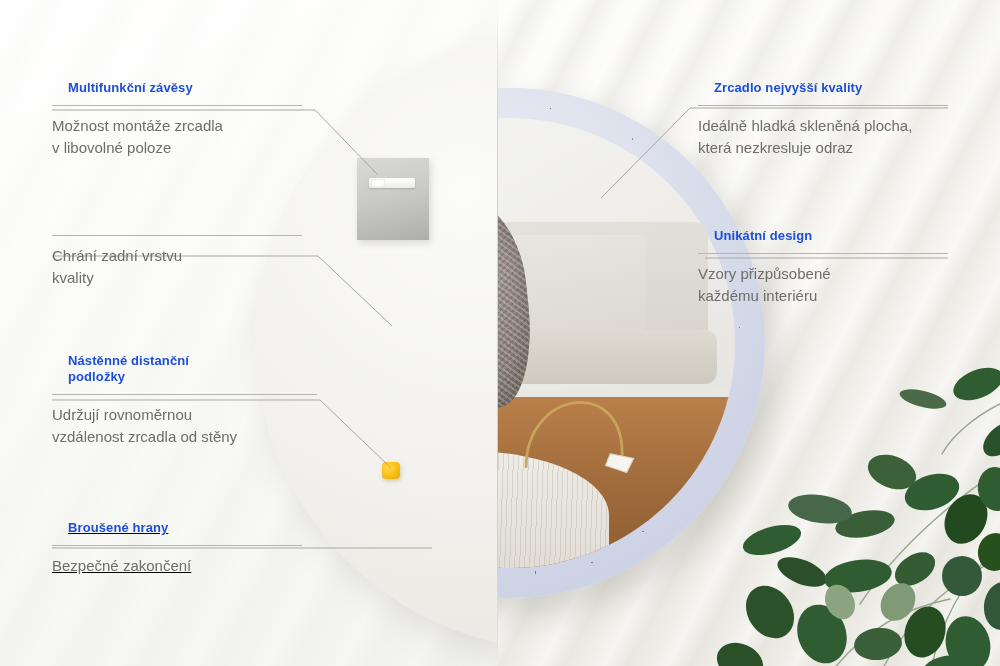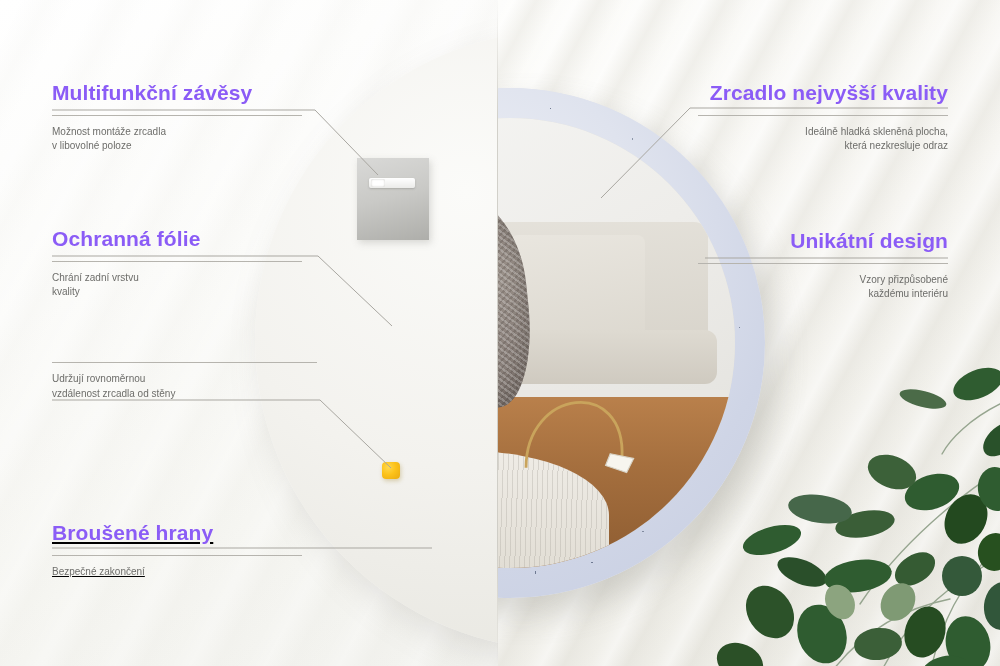--- a/index.html
+++ b/index.html
@@ -149,30 +149,30 @@
   
   .r-lamp { position: absolute; left: 52%; top: 50%; width: 26%; height: 30%; }
   .r-lamp svg { width: 100%; height: 100%; display: block; }
 
   
   .leaders { position: absolute; left: 0; top: 0; width: 1000px; height: 666px; pointer-events: none; }
 
   
   .callout { position: absolute; }
   .callout h3 {
-    font-size: 21px; font-weight: 700; color: #8b5cf6;
-    letter-spacing: .1px; line-height: 1.22;
+    font-size: 13px; font-weight: 700; color: #1d4ed8;
+    letter-spacing: .1px; line-height: 1.22; margin-left: 16px;
   }
   .callout .rule {
     height: 1px; background: #b6b4ae; margin: 9px 0 9px;
   }
   .callout p {
-    font-size: 10px; color: #6d6d6a; line-height: 1.46; font-weight: 400;
-  }
-  .callout.right { text-align: right; }
+    font-size: 15px; color: #6d6d6a; line-height: 1.46; font-weight: 400;
+  }
+  .callout.right { text-align: left; }
 
   
   .hanger {
     position: absolute; left: 357px; top: 158px; width: 72px; height: 82px;
     background: linear-gradient(165deg,#d9d9d7 0%, #c9c9c6 48%, #aeaeaa 100%);
     box-shadow: 2px 3px 7px rgba(120,118,112,.25);
   }
   .hanger-bracket {
     position: absolute; left: 12px; top: 20px; width: 46px; height: 10px;
     background: linear-gradient(180deg,#ffffff 0%, #ebebe9 100%);
@@ -295,29 +295,32 @@
   <div class="callout" style="left:52px;top:80px;width:250px;">
     <h3>Multifunkční závěsy</h3>
     <div class="rule"></div>
     <p>
       <span>Možnost montáže zrcadla</span><br>
       <span>v libovolné poloze</span>
     </p>
   </div>
 
   <div class="callout" style="left:52px;top:226px;width:250px;">
-    <h3>Ochranná fólie</h3>
     <div class="rule"></div>
     <p>
       <span>Chrání zadní vrstvu</span><br>
       <span>kvality</span>
     </p>
   </div>
 
   <div class="callout" style="left:52px;top:353px;width:265px;">
+    <h3>
+      <span>Nástěnné distanční</span><br>
+      <span>podložky</span>
+    </h3>
     <div class="rule"></div>
     <p>
       <span>Udržují rovnoměrnou</span><br>
       <span>vzdálenost zrcadla od stěny</span>
     </p>
   </div>
 
   <div class="callout" style="left:52px;top:520px;width:250px;text-decoration:underline;">
     <h3>Broušené hrany</h3>
     <div class="rule"></div>

